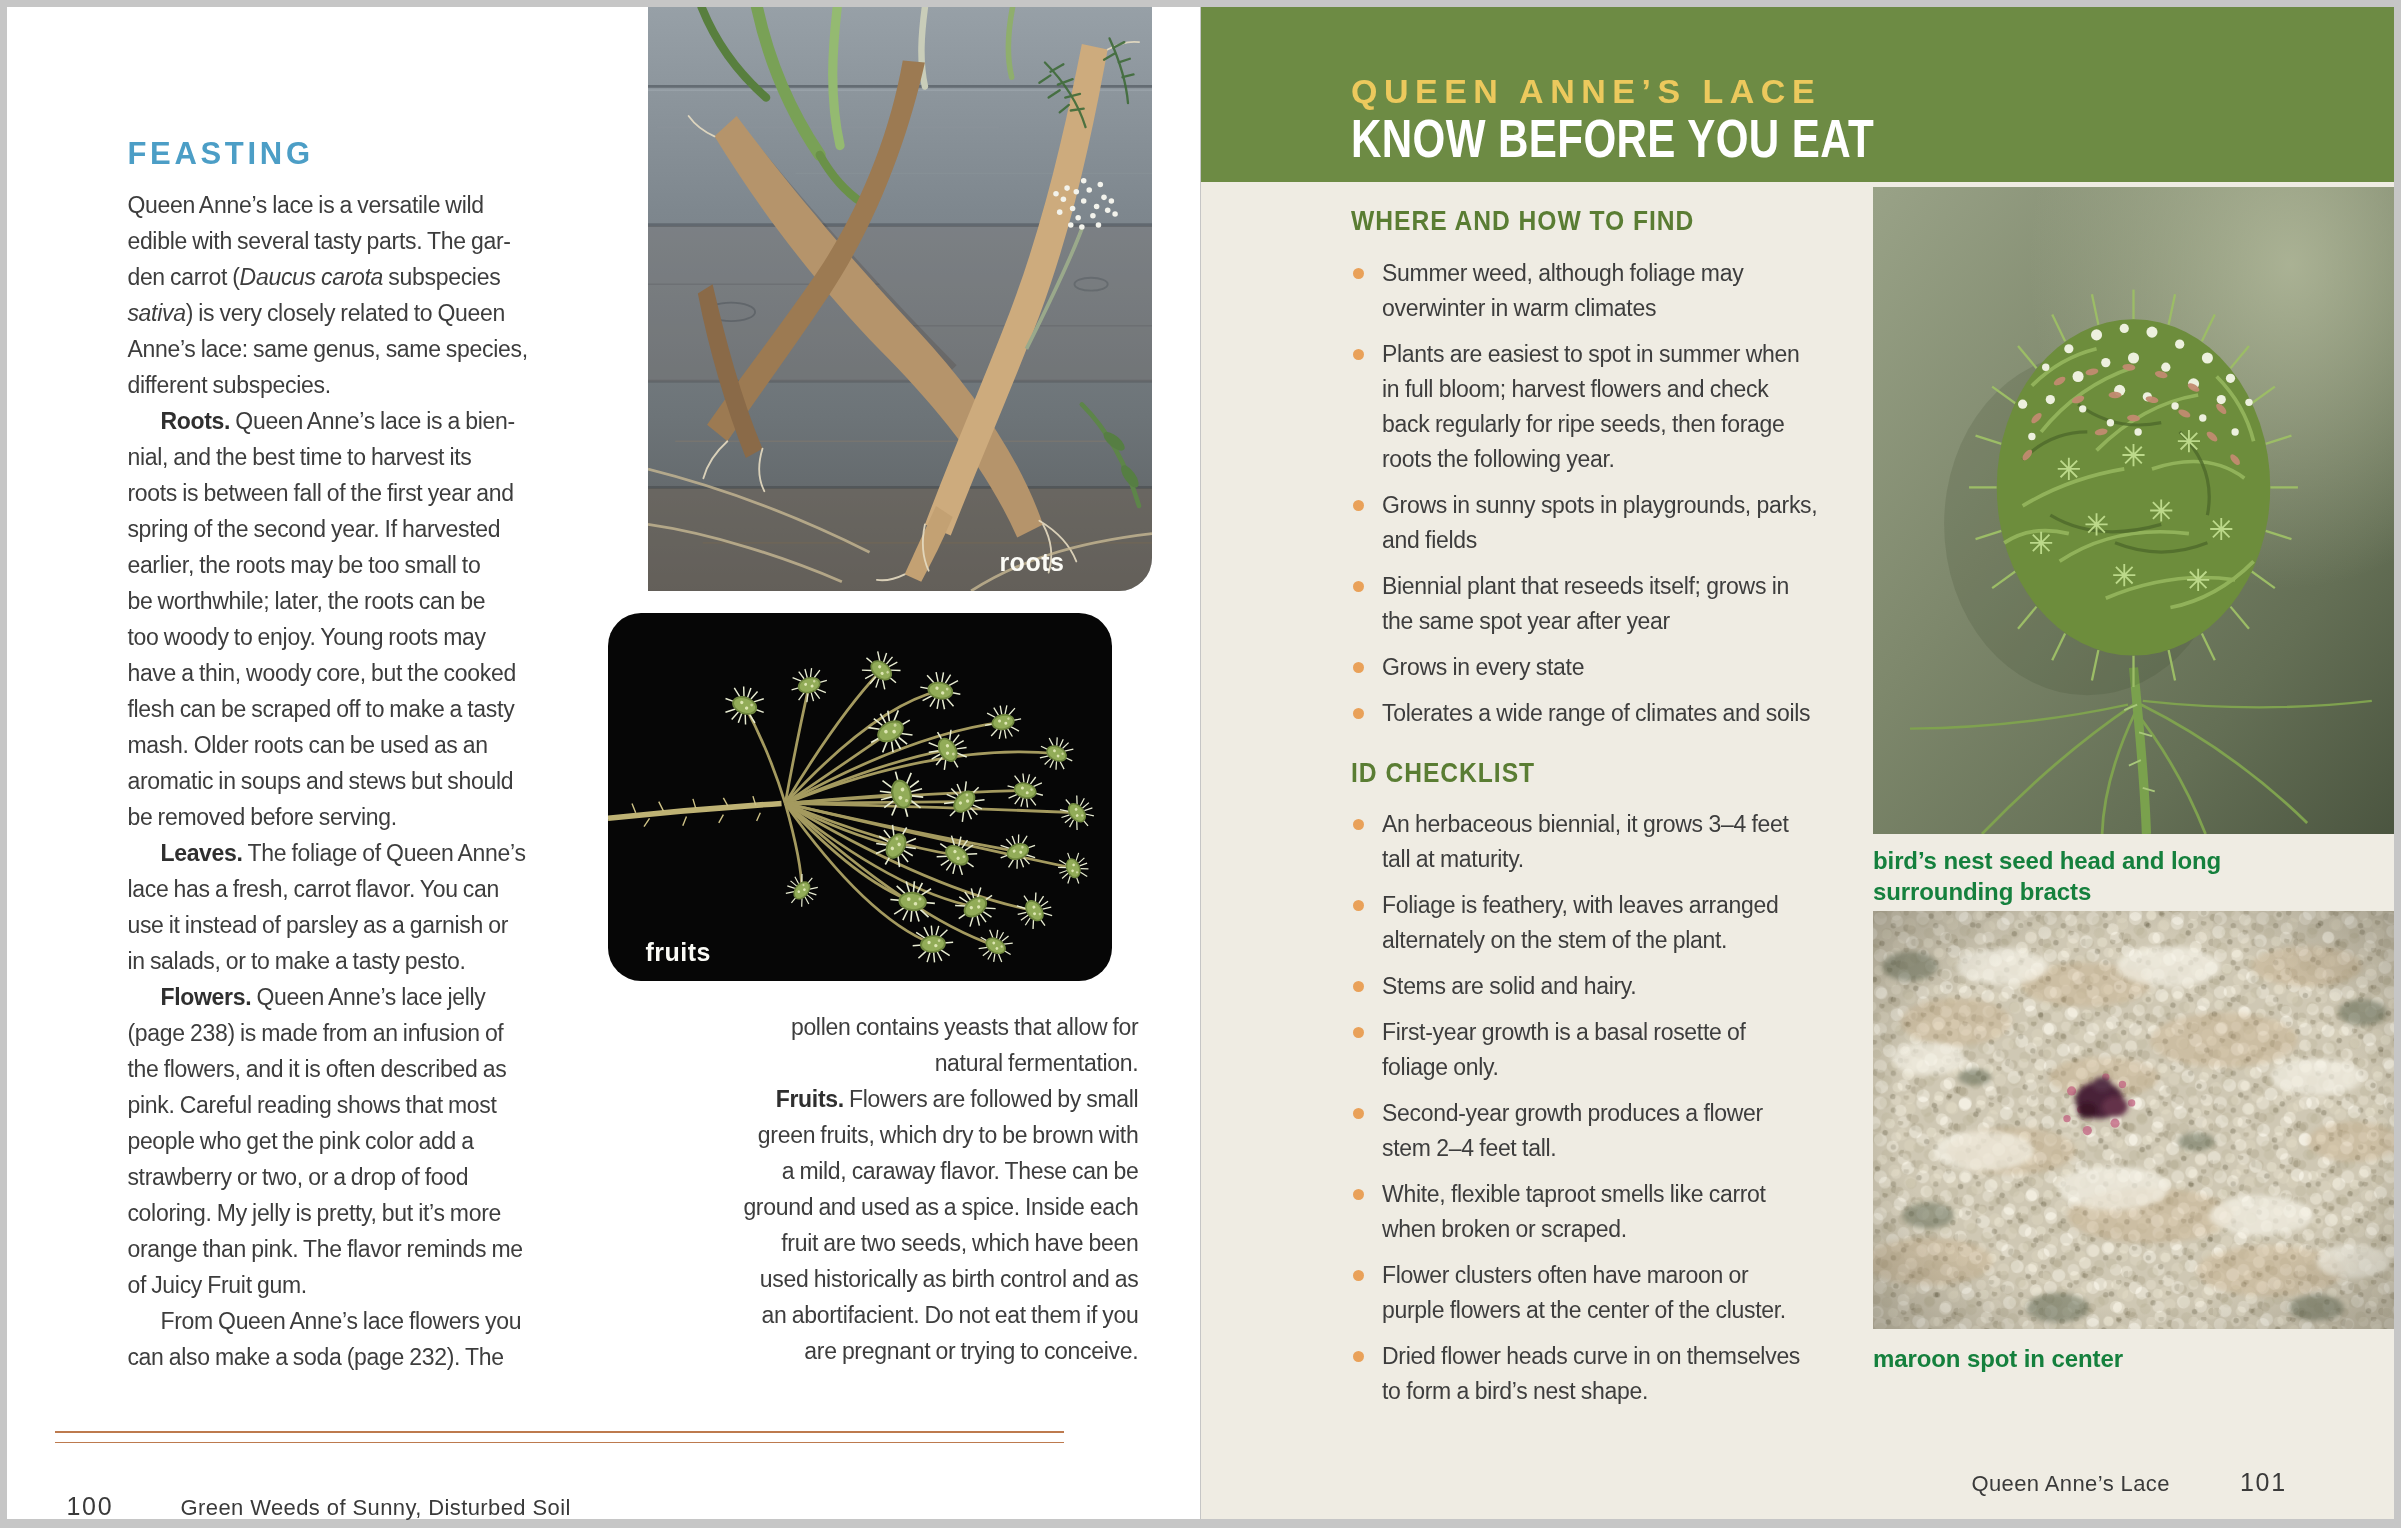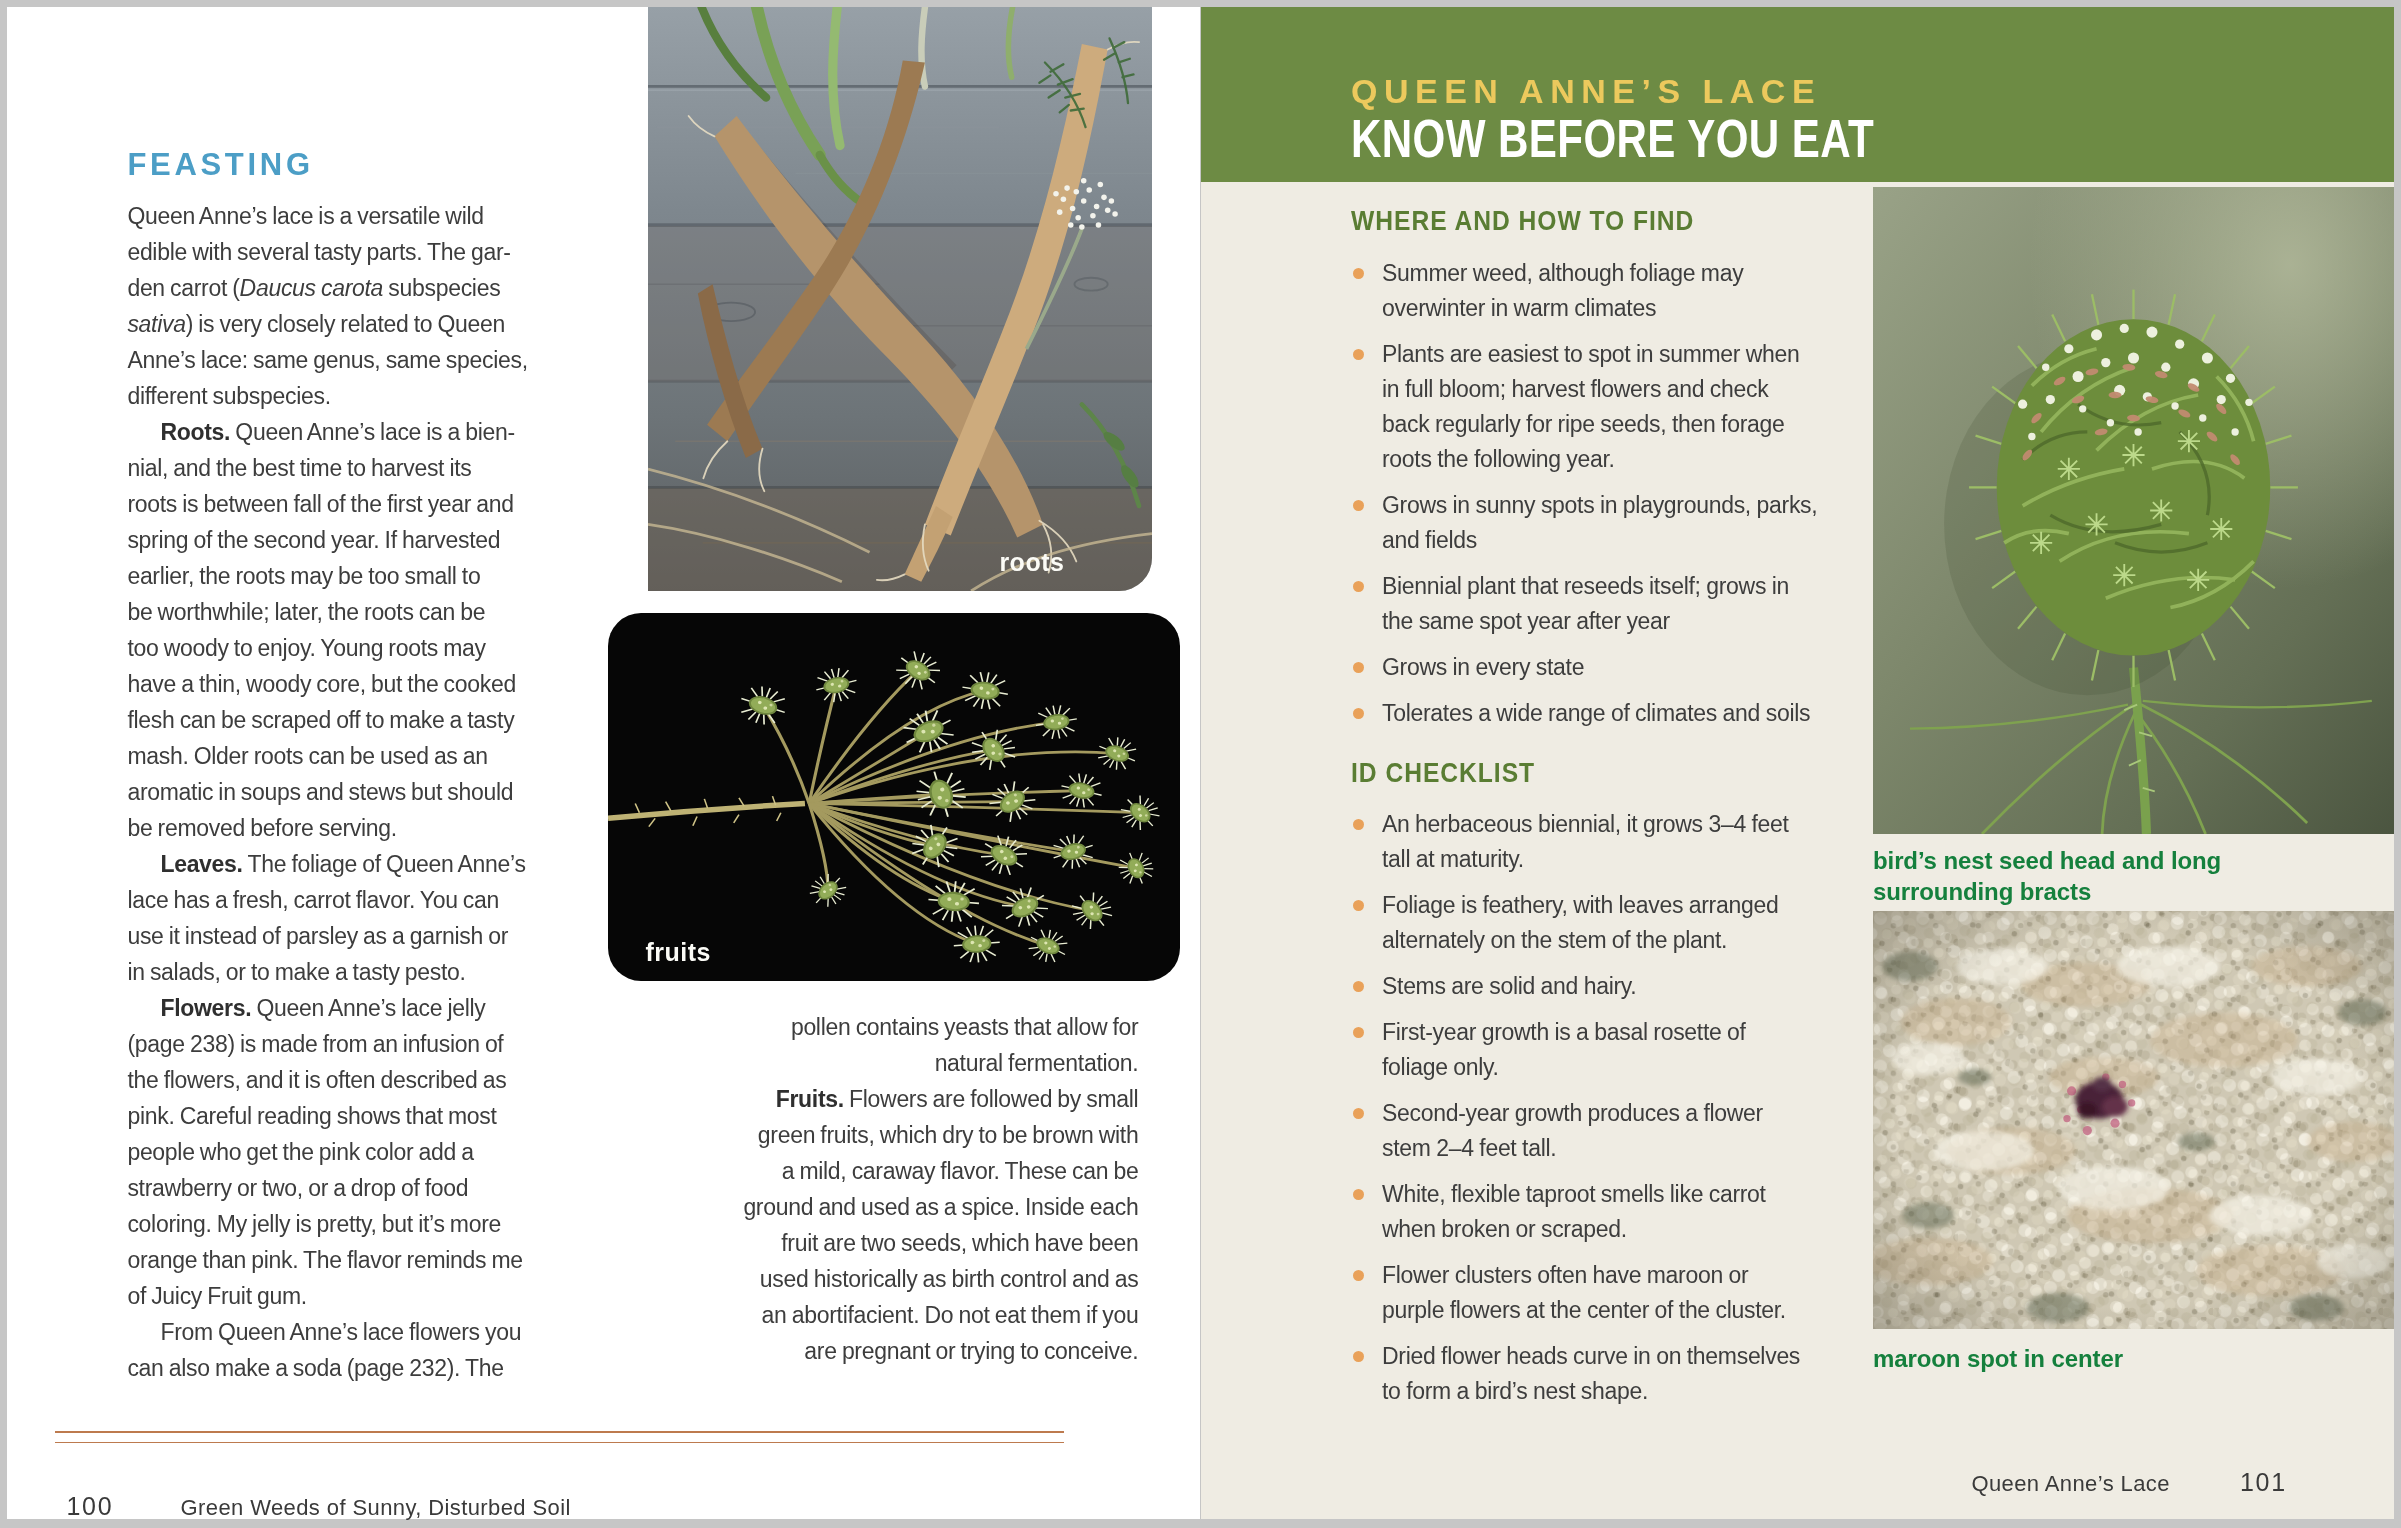--- a/index.html
+++ b/index.html
@@ -3,31 +3,31 @@
 <meta charset="utf-8">
 <style>
   html,body{margin:0;padding:0;}
   .screen{position:relative;width:2401px;height:1529px;background:#c6c6c6;overflow:hidden;
           font-family:"Liberation Sans",sans-serif;color:var(--ink,#3d3d3d);}
   .page{position:absolute;top:7.4px;height:1512px;}
   .page-left{left:7.4px;width:1193px;background:#ffffff;}
   .page-right{left:1201px;width:1193px;background:var(--cream,#efece3);}
 
   
-  .col1{position:absolute;left:120px;top:140px;width:517px;}
+  .col1{position:absolute;left:120px;top:129px;width:517px;}
   .feast-head{margin:0 0 14.8px 0;font-size:31px;font-weight:700;letter-spacing:3.7px;
               color:var(--accent-blue,#4c9ec6);}
   .body{font-size:23px;line-height:36px;margin:0;white-space:pre-line;
         letter-spacing:-0.3px;word-spacing:-0.9px;color:var(--ink,#3d3d3d);}
   .body b{font-weight:700;color:#2f2f2f;}
   .ind{text-indent:33px;}
   .photo{position:absolute;overflow:hidden;}
   .photo svg{display:block;width:100%;height:100%;}
   .roots-photo{left:601px;top:0;width:504px;height:584px;border-radius:0 0 33px 33px;padding-left:40px;}
-  .fruits-photo{left:601px;top:606px;width:572px;height:368px;border-radius:33px;}
+  .fruits-photo{left:601px;top:606px;width:504px;height:368px;border-radius:33px;}
   .photo-label{position:absolute;margin:0;color:#fbfbf6;font-size:25px;font-weight:700;letter-spacing:0.5px;}
   .roots-photo .photo-label{right:88px;bottom:14.8px;}
   .fruits-photo .photo-label{left:37px;bottom:14.8px;}
   .col2{position:absolute;left:605px;top:1002px;width:526px;text-align:right;}
   .rule{position:absolute;left:48px;top:1424px;width:1009px;height:8.3px;
         border-top:2.8px solid var(--rule-copper,#bd7a4e);border-bottom:1.8px solid var(--rule-copper,#bd7a4e);}
   .foot{position:absolute;font-size:22px;color:#3a3a3a;display:flex;align-items:baseline;}
   .foot-left{left:59px;top:1461px;gap:67px;margin-top:24px;}
   .foot-right{right:107px;top:1461px;gap:70px;}
   .pagenum{font-size:25px;letter-spacing:1.8px;}

